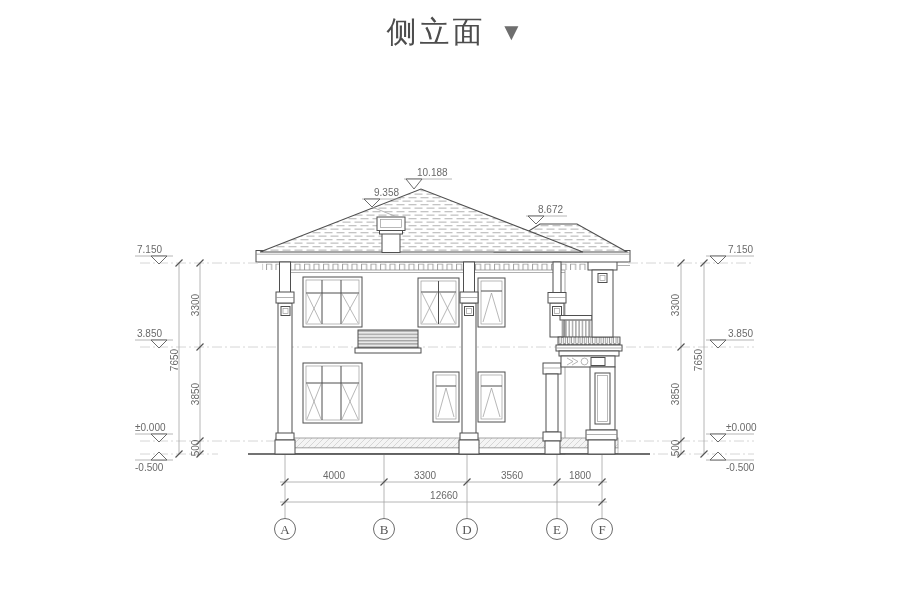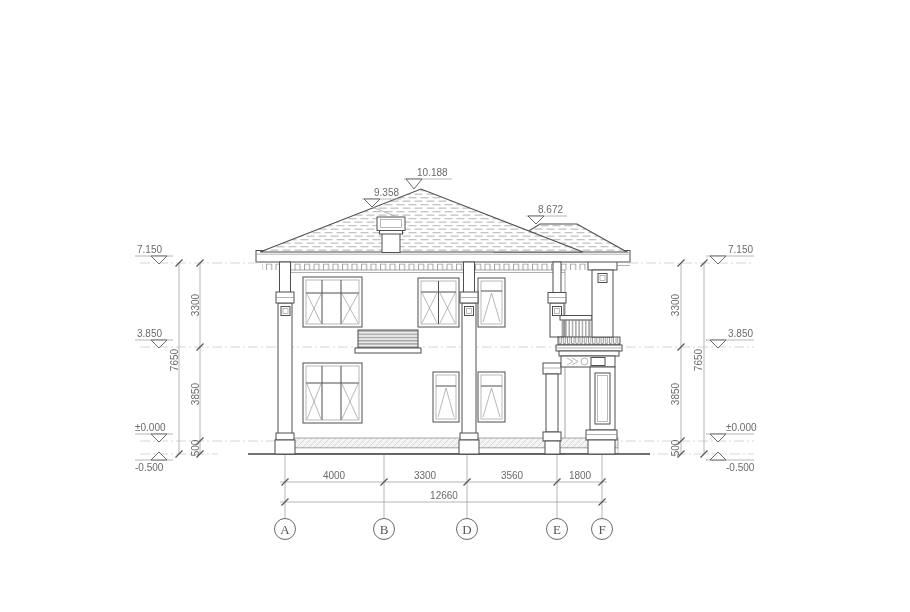--- a/index.html
+++ b/index.html
@@ -21,20 +21,24 @@
   .mark{stroke:#5a5a5a;stroke-width:0.9;fill:#ffffff;}
   .dtx {fill:#6a6a6a;font-size:10px;font-family:"Liberation Sans",sans-serif;}
   .btx {fill:#555555;font-size:13px;font-family:"Liberation Serif",serif;}
   .grnd{stroke:#444444;stroke-width:1.4;fill:none;}
 </style>
 </head>
 <body>
 
 <div class="stage">
 
+  <div class="title-row">
+    <span class="title">侧立面</span>
+    <span class="collapse">▼</span>
+  </div>
 
   <svg width="910" height="612" viewBox="0 0 910 612">
     <defs>
       <pattern id="tiles" width="12" height="7" patternUnits="userSpaceOnUse">
         <rect width="12" height="7" fill="#ffffff"></rect>
         <rect x="0.5" y="1" width="8" height="1.3" fill="#c4c4c4"></rect>
         <rect x="-5.5" y="4.5" width="8" height="1.3" fill="#c4c4c4"></rect>
         <rect x="6.5" y="4.5" width="8" height="1.3" fill="#c4c4c4"></rect>
       </pattern>
       <pattern id="dentils" width="9.5" height="8" patternUnits="userSpaceOnUse">

